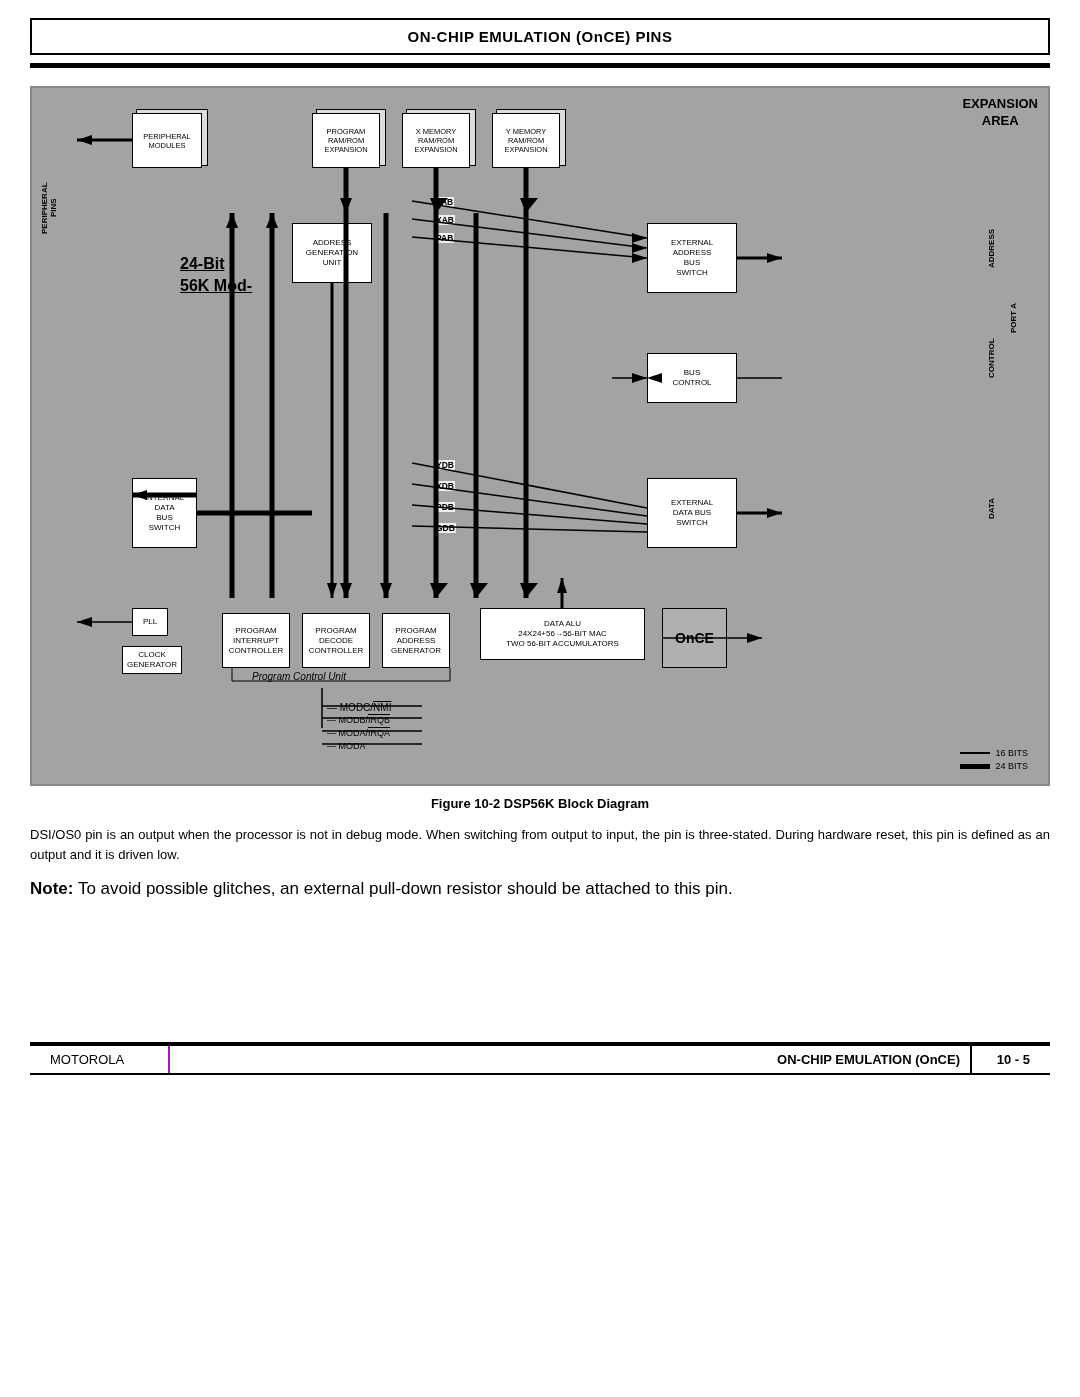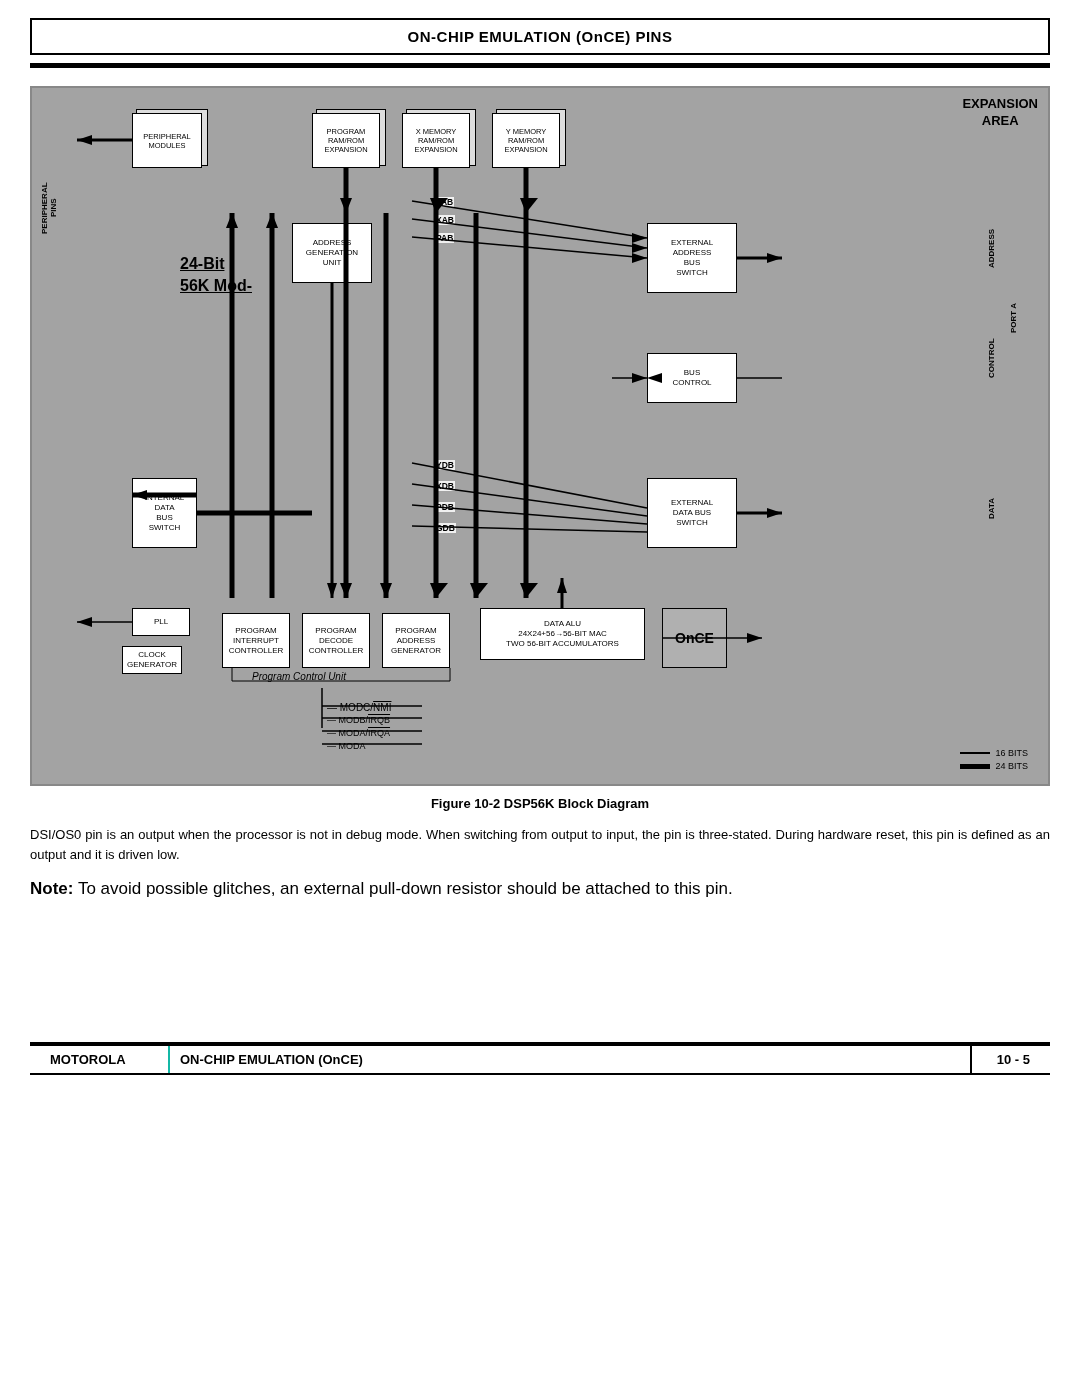--- a/index.html
+++ b/index.html
@@ -172,27 +172,27 @@
       left: 0;
       right: 0;
       display: flex;
       border-top: 4px solid #000;
       border-bottom: 2px solid #000;
       margin: 0 30px;
     }
     .footer-left {
       padding: 6px 20px;
       font-size: 13px;
-      font-weight: bold;
-      border-right: 2px solid #14b8a6;
+      font-weight: normal;
+      border-right: 2px solid #a21caf;
       min-width: 140px;
     }
     .footer-center {
       flex: 1;
-      text-align: left;
+      text-align: right;
       padding: 6px 10px;
       font-size: 13px;
       font-weight: bold;
     }
     .footer-right {
       padding: 6px 20px;
       font-size: 13px;
       font-weight: bold;
       border-left: 2px solid #000;
       min-width: 80px;
@@ -295,21 +295,21 @@
   </div>
 
   <div class="block" style="left:100px; top:390px; width:65px; height:70px;">
     <span class="block-label">INTERNAL<br>DATA<br>BUS<br>SWITCH</span>
   </div>
 
   <div class="block" style="left:615px; top:390px; width:90px; height:70px;">
     <span class="block-label">EXTERNAL<br>DATA BUS<br>SWITCH</span>
   </div>
 
-  <div class="block" style="left:100px; top:520px; width:58px; height:28px;">
+  <div class="block" style="left:100px; top:520px; width:36px; height:28px;">
     <span class="block-label">PLL</span>
   </div>
 
   <div class="block" style="left:90px; top:558px; width:60px; height:28px;">
     <span class="block-label">CLOCK<br>GENERATOR</span>
   </div>
 
   <div class="block" style="left:190px; top:525px; width:68px; height:55px;">
     <span class="block-label">PROGRAM<br>INTERRUPT<br>CONTROLLER</span>
   </div>

